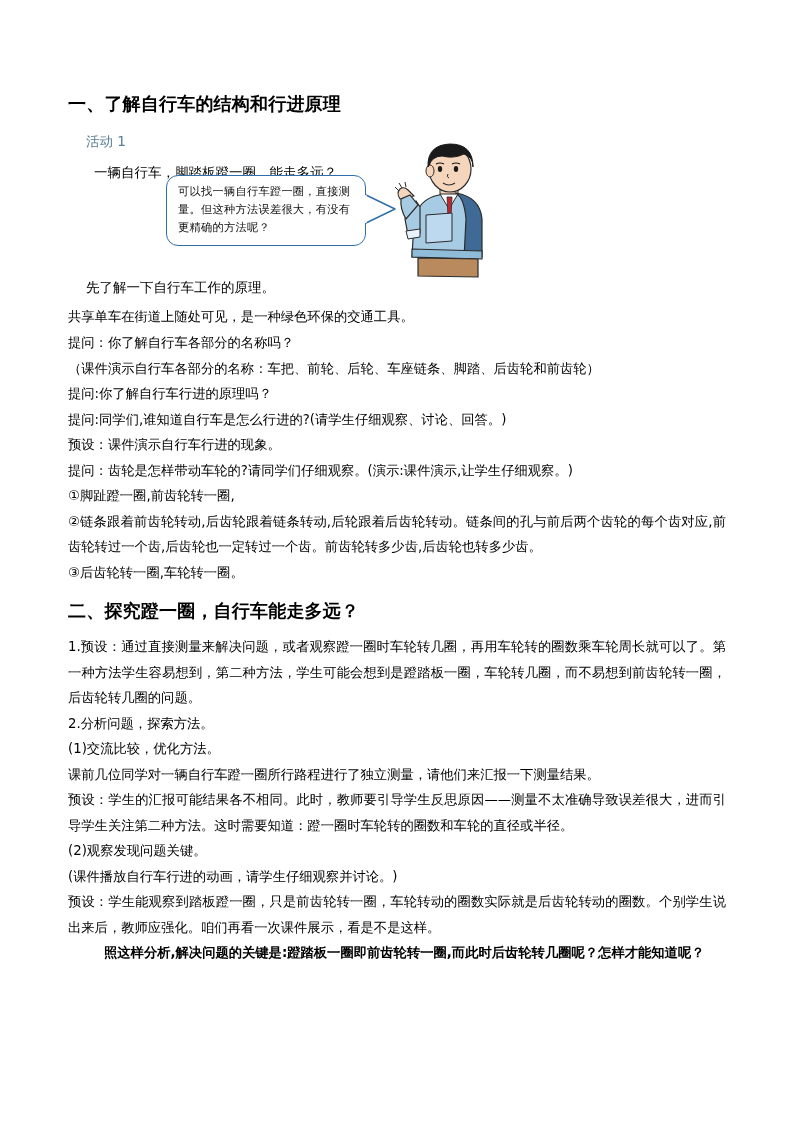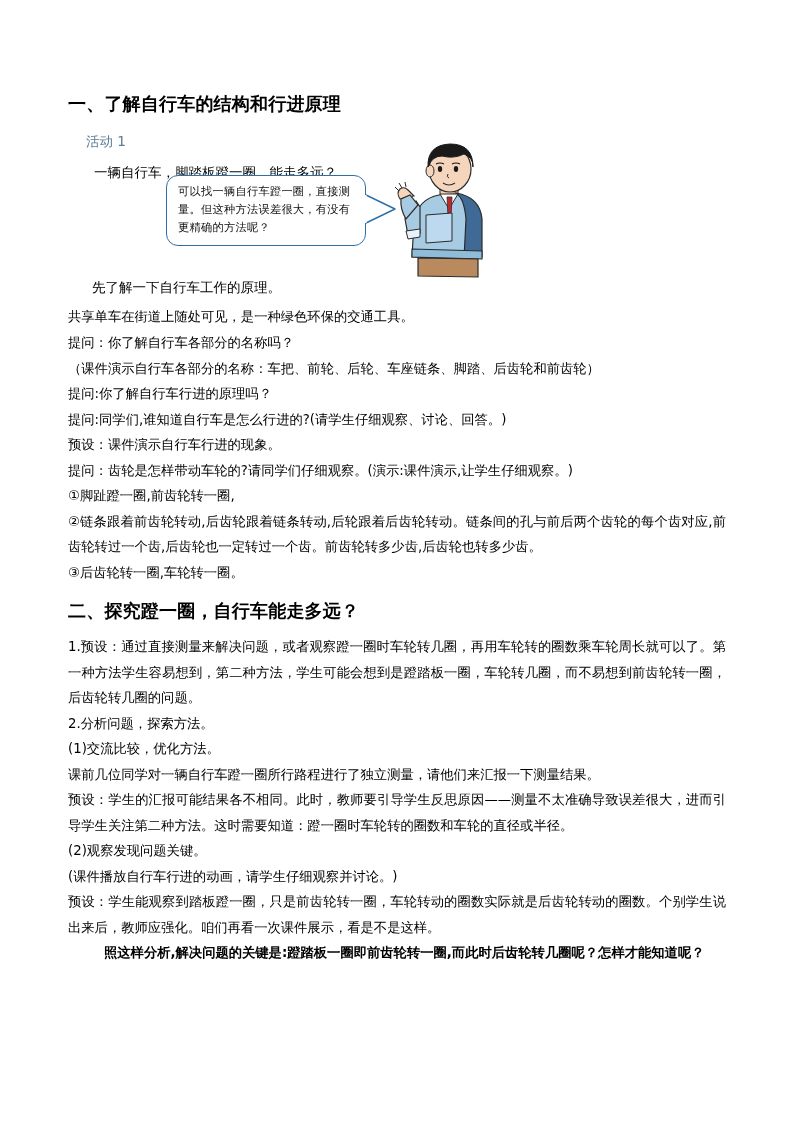--- a/index.html
+++ b/index.html
@@ -50,21 +50,21 @@
     margin: 0 0 2px 0;
   }
   .activity-question {
     font-size: 13.5px;
     line-height: 1.7;
     margin: 8px;
   }
   .activity-follow {
     font-size: 13.5px;
     line-height: 1.7;
-    margin: 6px;
+    margin: 0;
     padding-top: 84px;
   }
 
   
   .bubble-wrap {
     position: absolute;
     left: 80px;
     top: 44px;
     width: 200px;
   }

